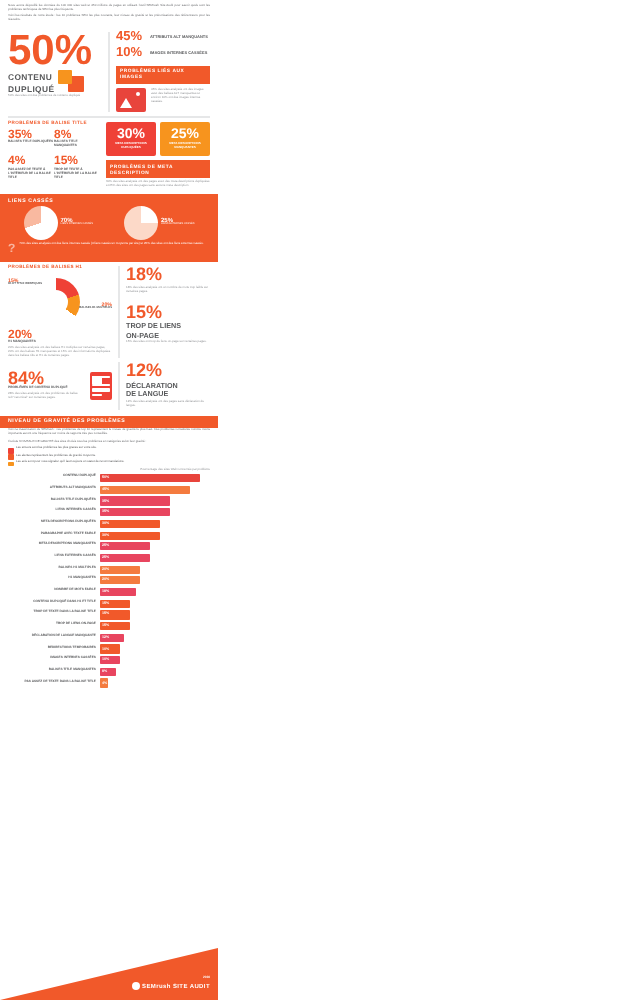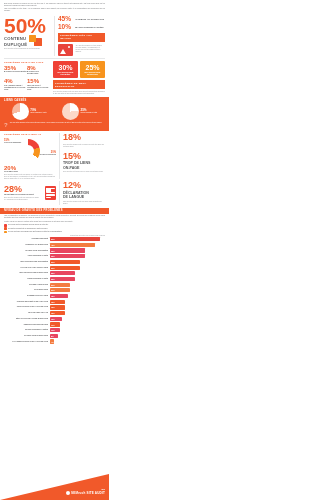--- a/index.html
+++ b/index.html
@@ -257,21 +257,21 @@
       <div class="pctbig" style="margin-top:4px;">15%</div>
       <div class="pctlbl">TROP DE LIENS</div>
       <div class="pctlbl">ON-PAGE</div>
       <div class="cap">15% des sites ont trop de liens on-page sur certaines pages.</div>
     </div>
   </div>
 
   <div class="sec4">
     <div class="left">
       <div>
-        <div class="pctbig">28%</div>
+        <div class="pctbig">84%</div>
         <div class="t" style="font-size:1.6px;font-weight:bold;color:#58595b;text-transform:uppercase;">PROBLÈMES DE CONTENU DUPLIQUÉ</div>
         <div class="cap">28% des sites analysés ont des problèmes de balise rel="canonical" sur certaines pages.</div>
       </div>
       <div class="doc">
         <div class="blk"></div>
           <div class="ln"></div>
           <div class="ln s"></div>
         <div style="clear:both"></div>
         <div class="ln"></div>
           <div class="ln"></div>

